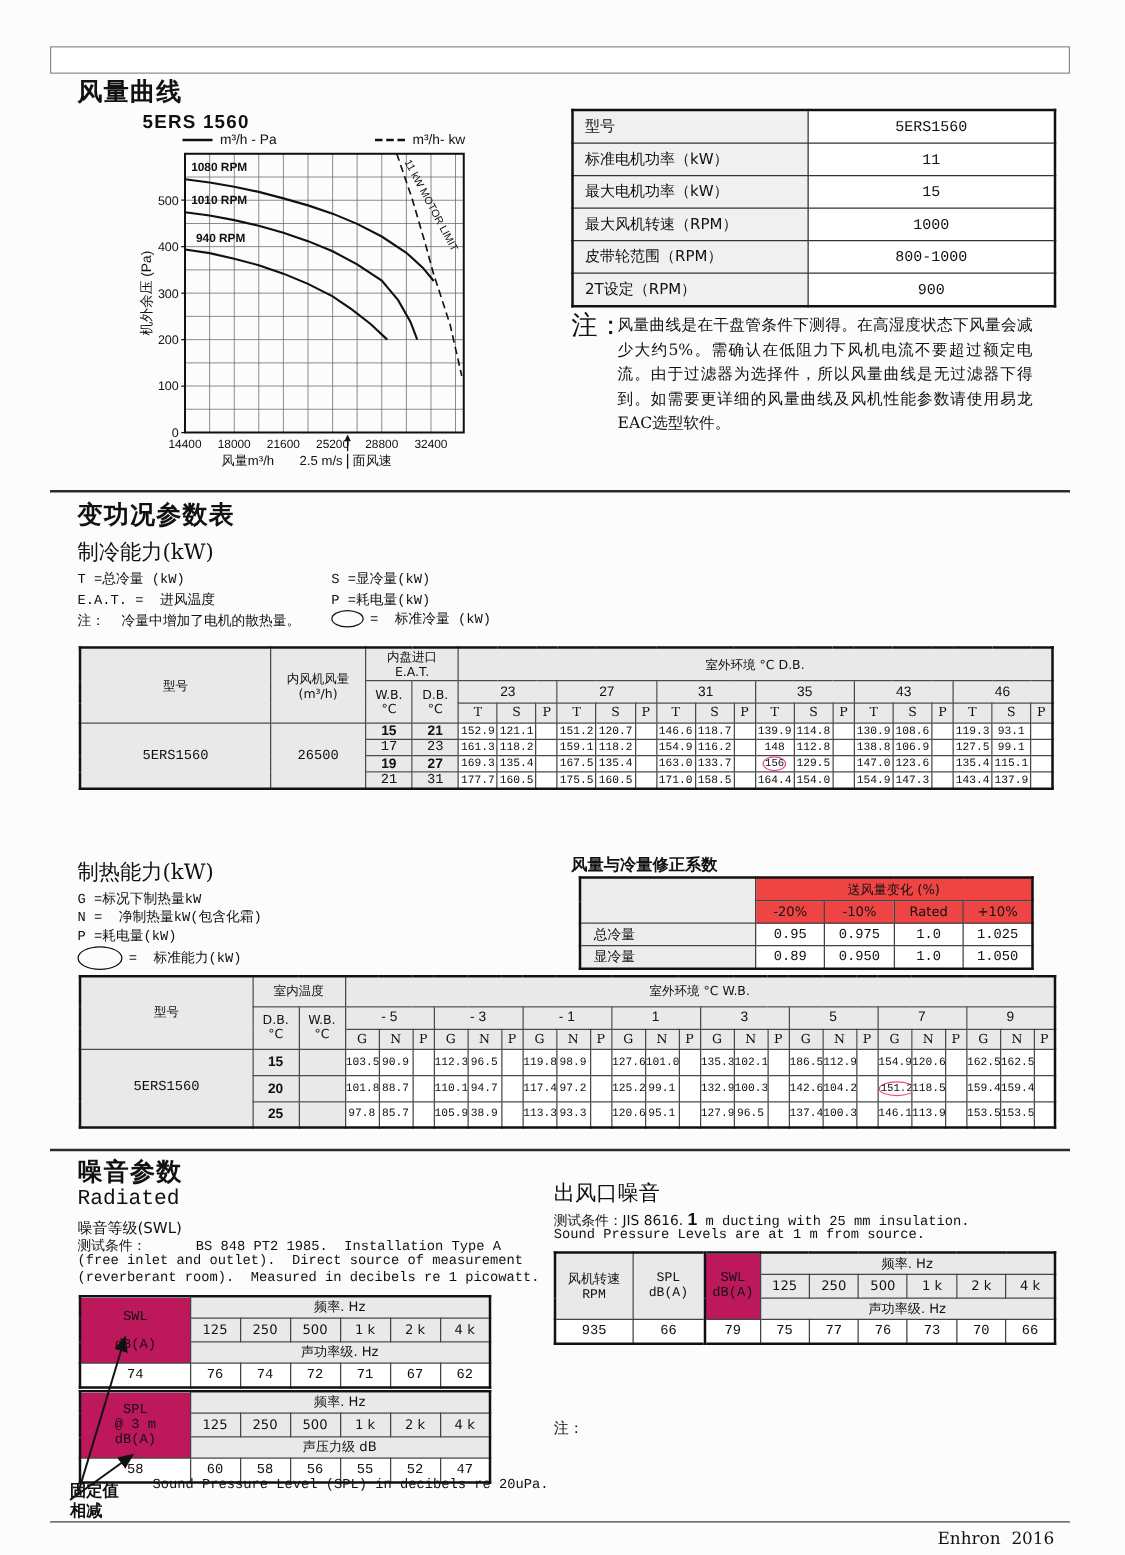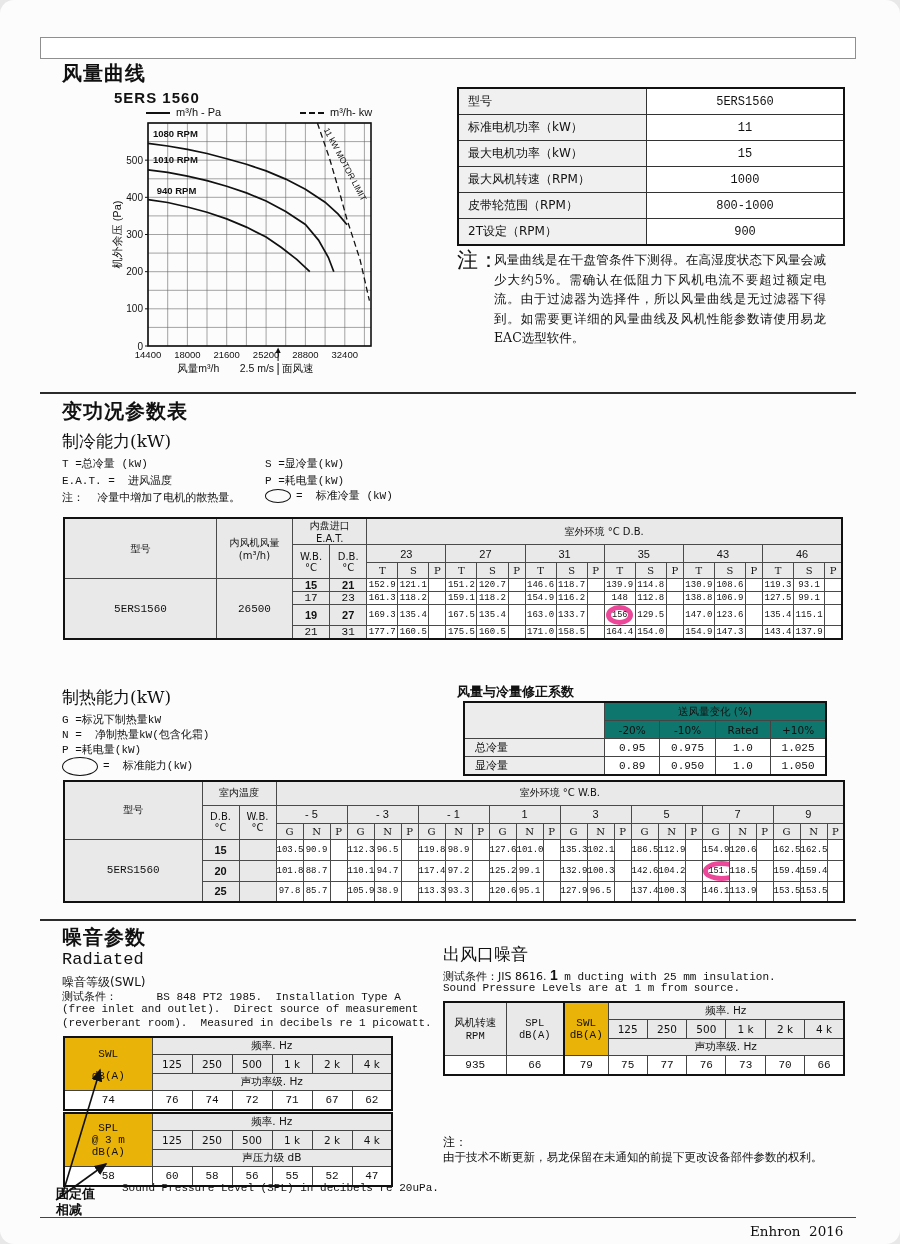--- a/index.html
+++ b/index.html
@@ -1,17 +1,17 @@
 <!DOCTYPE html>
 <html><head>
 <meta charset="utf-8">
 <style>
   html,body{margin:0;padding:0;background:#e8e8e8;}
   .page{position:relative;width:900px;height:1244px;background:#fcfcfc;overflow:hidden;
-        font-family:"DejaVu Sans",sans-serif;color:#111;border-radius:14px;}
+        font-family:"DejaVu Sans",sans-serif;color:#111;}
   .abs{position:absolute;}
   .header-box{position:absolute;left:40px;top:37px;width:814px;height:20px;
               border:1px solid #8f8f8f;background:#fff;}
   .sec-title{position:absolute;margin:0;font:bold 20px "DejaVu Sans",sans-serif;letter-spacing:1px;}
   .sub-title{position:absolute;font:17px "DejaVu Serif",serif;}
   .rule{position:absolute;left:40px;width:816px;height:2px;background:#2b2b2b;}
   .model-label{position:absolute;left:114px;top:89px;font:bold 15px "Liberation Sans",sans-serif;letter-spacing:1px;}
   .legend-item{position:absolute;font:11px "Liberation Sans",sans-serif;}
   .line-sample{display:inline-block;width:24px;vertical-align:middle;margin-right:6px;}
   .line-sample.solid{border-top:2px solid #111;}
@@ -36,40 +36,40 @@
   .cap-table{border-collapse:collapse;table-layout:fixed;border:2px solid #111;background:#fff;}
   .cap-table th,.cap-table td{border:1px solid #4a4a4a;padding:0;text-align:center;overflow:hidden;
        white-space:nowrap;font:9px "Liberation Mono",monospace;font-weight:normal;}
   .cap-table th{background:#e9e9e9;font:10px "DejaVu Sans",sans-serif;font-weight:normal;}
   .cap-table th.tmp{font:11px "Liberation Sans",sans-serif;}
   .cap-table th.sub{font:10px "DejaVu Serif",serif;}
   .cap-table .b{font-weight:bold;font-family:"Liberation Sans",sans-serif;}
   .cap-table td.shade{background:#e9e9e9;font-size:11px;}
   .cap-table td.idcell{background:#e9e9e9;font-size:11px;}
   .cap-table tr.hr1{height:24px;}.cap-table tr.hr2{height:18px;}.cap-table tr.hr3{height:16px;}
-  .circled{display:inline-block;border:5px solid #ec4899;border-radius:50%;padding:0 1px;font-size:8.5px;text-align:center;}
+  .circled{display:inline-block;border:1px solid #ec4899;border-radius:50%;padding:0 1px;font-size:8.5px;text-align:center;}
 
   .corr-title{position:absolute;left:457px;top:683px;font:bold 13px "DejaVu Sans",sans-serif;}
   .corr-at{position:absolute;left:695px;top:719px;font:13px "DejaVu Sans",sans-serif;}
   .corr-table{position:absolute;left:463px;top:701px;width:364px;border-collapse:collapse;
               border:2px solid #111;table-layout:fixed;background:#fff;}
   .corr-table td{border:1px solid #444;height:15px;text-align:center;font:11px "Liberation Mono",monospace;}
-  .corr-table td.hd{background:#0f766e;font-family:"DejaVu Sans",sans-serif;font-size:10.5px;}
+  .corr-table td.hd{background:#ef4444;font-family:"DejaVu Sans",sans-serif;font-size:10.5px;}
   .corr-table td.rowlab{text-align:left;padding-left:10px;background:#ececec;font-family:"DejaVu Sans",sans-serif;}
 
   .radiated-title{position:absolute;left:62px;top:950px;font:17px "Liberation Mono",monospace;}
   .swl-sub{position:absolute;left:62px;top:974px;font:12px "DejaVu Sans",sans-serif;}
   .cond{position:absolute;font:11px "Liberation Mono",monospace;white-space:pre;}
   .cond .cl{font-family:"DejaVu Sans",sans-serif;}
 
   .ntab{position:absolute;border-collapse:collapse;table-layout:fixed;border:2px solid #111;background:#fff;}
   .ntab td{border:1px solid #444;text-align:center;padding:0;height:16px;overflow:hidden;
            font:11px "Liberation Mono",monospace;white-space:nowrap;}
   .ntab td.hd{background:#e9e9e9;font-family:"DejaVu Sans",sans-serif;font-size:10.5px;}
-  .ntab td.corner{background:#eab308;font:11px "Liberation Mono",monospace;}
+  .ntab td.corner{background:#be185d;font:11px "Liberation Mono",monospace;}
   .ntab tr.rv{height:19px;padding-left:48px;}
   .thickL{border-left:2px solid #111 !important;}
 
   .caption{position:absolute;font:11px "Liberation Mono",monospace;}
   .fixed-label{position:absolute;left:56px;top:1186px;font:bold 13px "DejaVu Sans",sans-serif;line-height:16px;}
   #arrow-overlay{position:absolute;left:40px;top:1058px;}
 
   .outlet-title{position:absolute;left:443px;top:943px;font:17px "DejaVu Serif",serif;}
   .big1{font:bold 14px "Liberation Sans",sans-serif;}
   .bottom-note-label{position:absolute;left:443px;top:1134px;font:12px "DejaVu Sans",sans-serif;}
@@ -709,17 +709,16 @@
       <td>77</td>
       <td>76</td>
       <td>73</td>
       <td>70</td>
       <td>66</td>
     </tr>
   </tbody>
     </table>
 
   <div class="bottom-note-label">注：</div>
-  <div class="bottom-note">由于技术不断更新，易龙保留在未通知的前提下更改设备部件参数的权利。</div>
 
   <div class="footer-rule"></div>
   <div class="footer-text">Enhron  2016</div>
 </div>
 
 </body></html>

